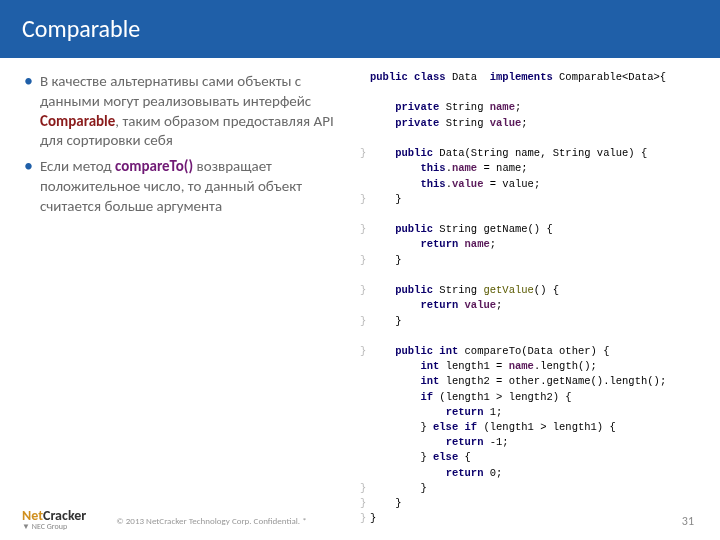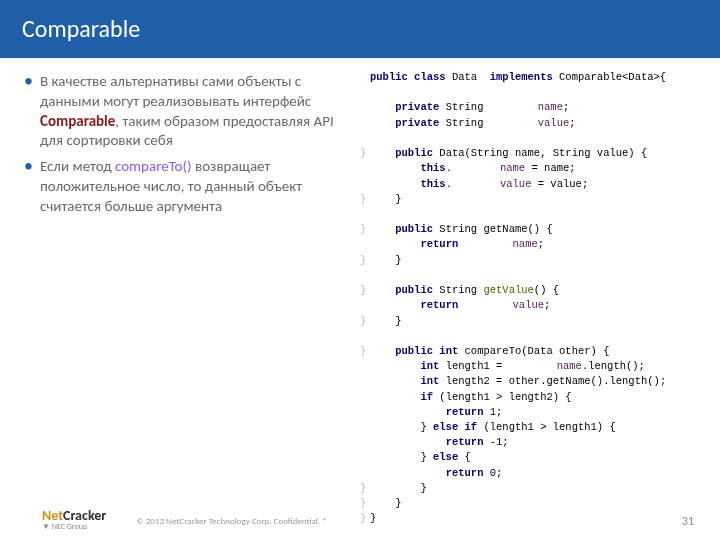--- a/index.html
+++ b/index.html
@@ -37,48 +37,47 @@
   }
   .left li::before {
     content: "•";
     position: absolute;
     left: 0; top: 0;
     color: #1f5fa8;
     font-size: 18px;
     line-height: 1.1;
   }
   .hl1 { color: #8a1b1b; font-weight: bold; }
-  .hl2 { color: #8b5cf6; font-weight: normal; }
+  .hl2 { color: #701a75; font-weight: bold; }
   .hl3 { color: #8a1b1b; font-weight: bold; }
   .right {
     width: 50%;
     padding: 2px 4px 0 0;
   }
   .code {
     font-family: "Courier New", monospace;
     font-size: 10.5px;
     line-height: 1.45;
     white-space: pre;
     color: #000;
   }
   .kw { color: #0b006b; font-weight: bold; }
   .fn { color: #5a5a00; }
-  .fld { color: #5a1a5a; font-weight: normal; margin-left: 48px; }
+  .fld { color: #5a1a5a; font-weight: bold; }
   .gutter { color: #bbb; display: inline-block; width: 10px; }
   .footer {
     position: absolute;
     bottom: 10px; left: 22px;
     display: flex; align-items: center;
     gap: 8px;
   }
   .logo {
     font-size: 12px;
     line-height: 0.9;
     color: #333;
-    margin-left: 20px;
   }
   .logo-net { color: #d09020; font-weight: bold; font-size: 14px; }
   .logo-crack { color: #333; font-weight: bold; font-size: 14px; }
   .logo-sub { color: #888; font-size: 8px; display:block; }
   .copyright { font-size: 9px; color: #999; margin-left: 22px; }
   .pagenum {
     position: absolute; bottom: 12px; right: 26px;
     font-size: 12px; color: #888;
   }
 </style>

